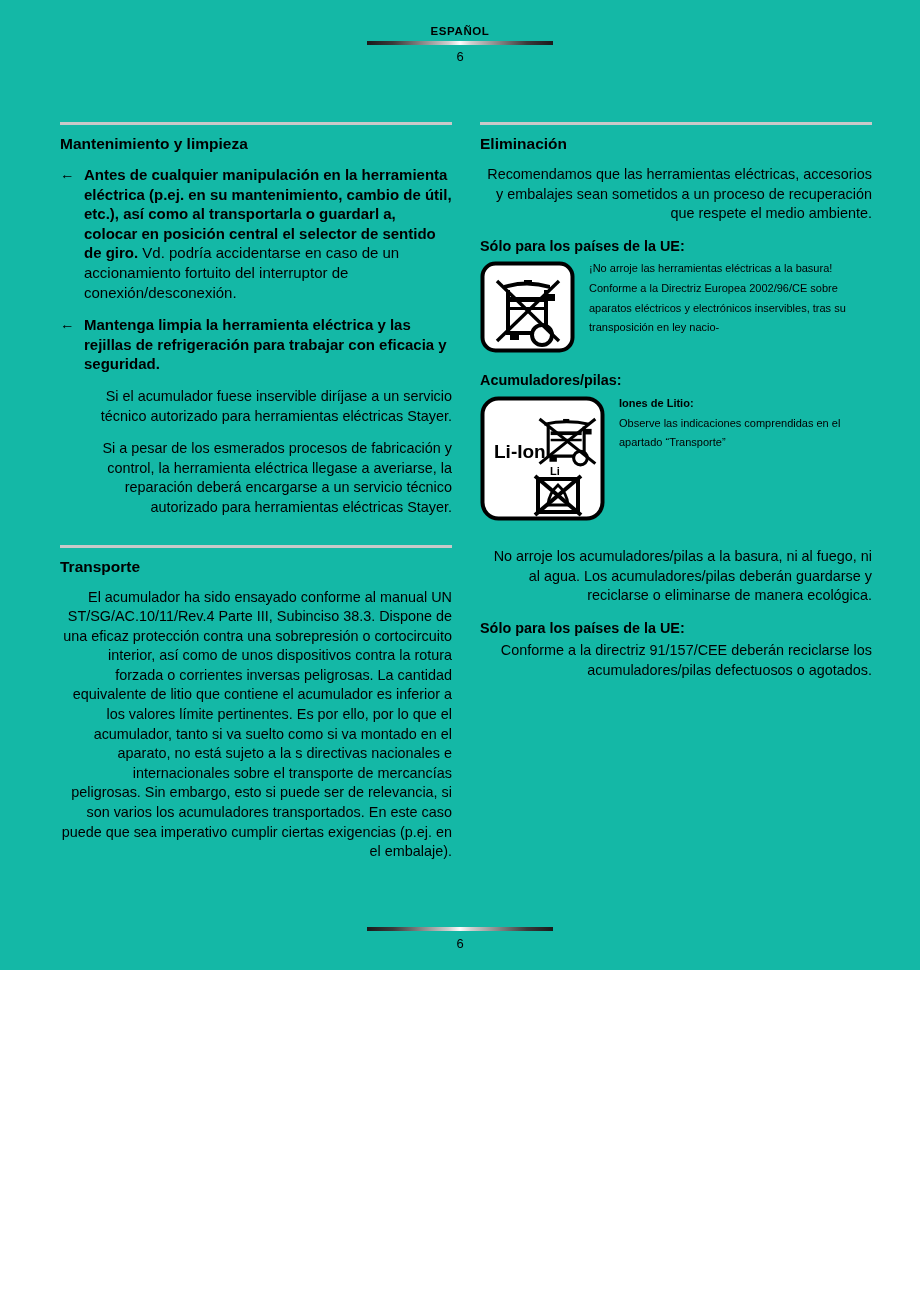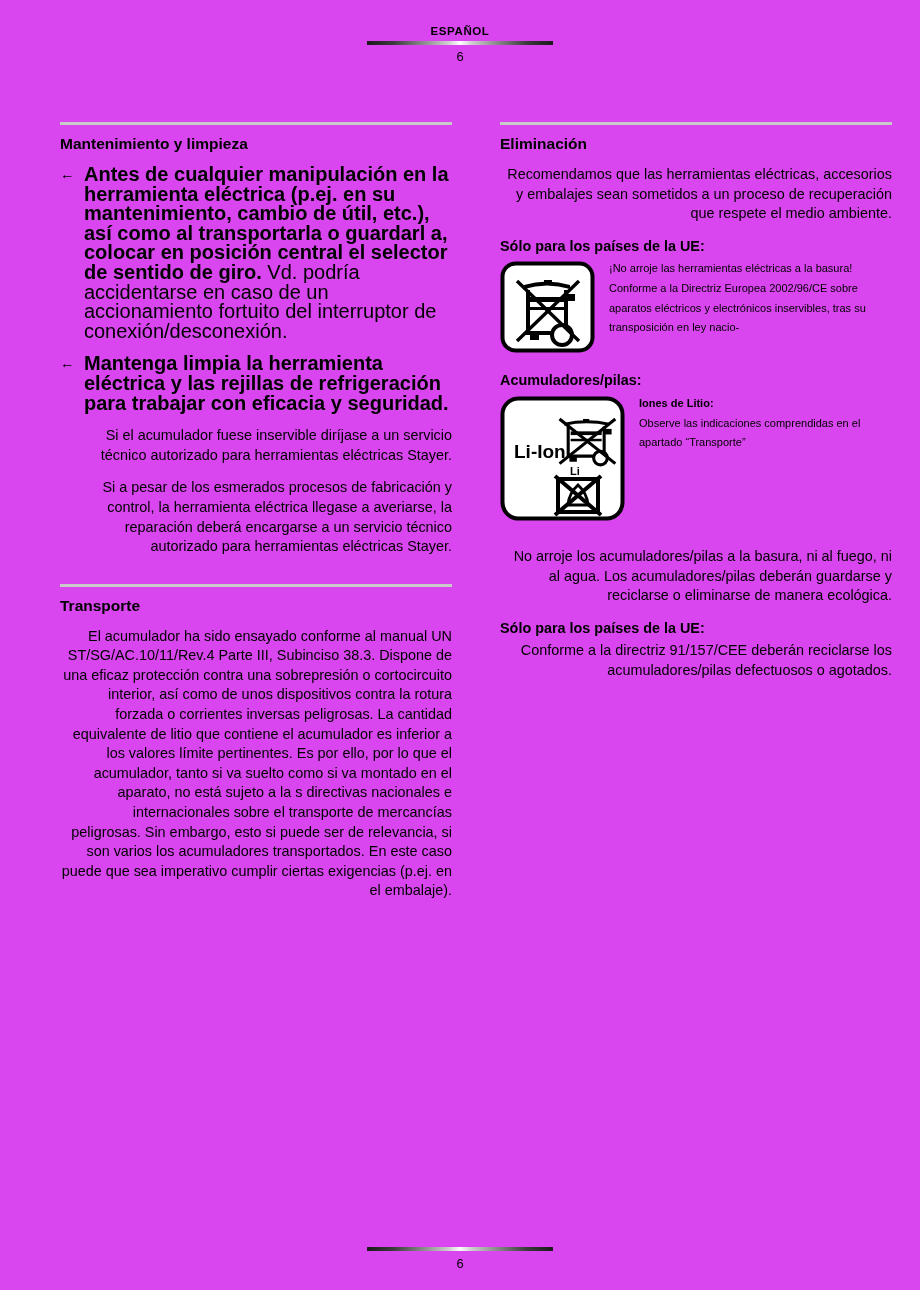--- a/index.html
+++ b/index.html
@@ -7,22 +7,22 @@
     padding: 0;
     background: #ffffff;
   }
   body {
     font-family: "Liberation Sans", sans-serif;
     color: #000000;
   }
   #page {
     position: relative;
     width: 920px;
-    height: 1290px;
-    background: #d946ef;
+    height: 970px;
+    background: #14b8a6;
     overflow: hidden;
   }
 
   
   .runhead {
     position: absolute;
     left: 0;
     right: 0;
     top: 24px;
     text-align: center;
@@ -59,21 +59,21 @@
     line-height: 16px;
   }
 
   
   .col {
     position: absolute;
     top: 122px;
     width: 392px;
   }
   .col-left  { left: 60px; }
-  .col-right { left: 500px; }
+  .col-right { left: 480px; }
 
   h1.chapter {
     font-size: 25.5px;
     font-weight: bold;
     line-height: 30px;
     margin: 0 0 22px 0;
     letter-spacing: -0.2px;
   }
 
   .sec-rule {
@@ -110,21 +110,21 @@
     margin: 0 0 13px 0;
   }
   .bullet .arrow {
     flex: 0 0 24px;
     font-size: 14.4px;
     line-height: 19.6px;
     font-weight: bold;
   }
   .bullet .btext {
     flex: 1 1 auto;
-    font-size: 20px;
+    font-size: 15px;
     line-height: 19.6px;
   }
   .btext .lead {
     font-weight: bold;
   }
 
   
   .icon-row {
     position: relative;
     margin: 0 0 12px 0;

